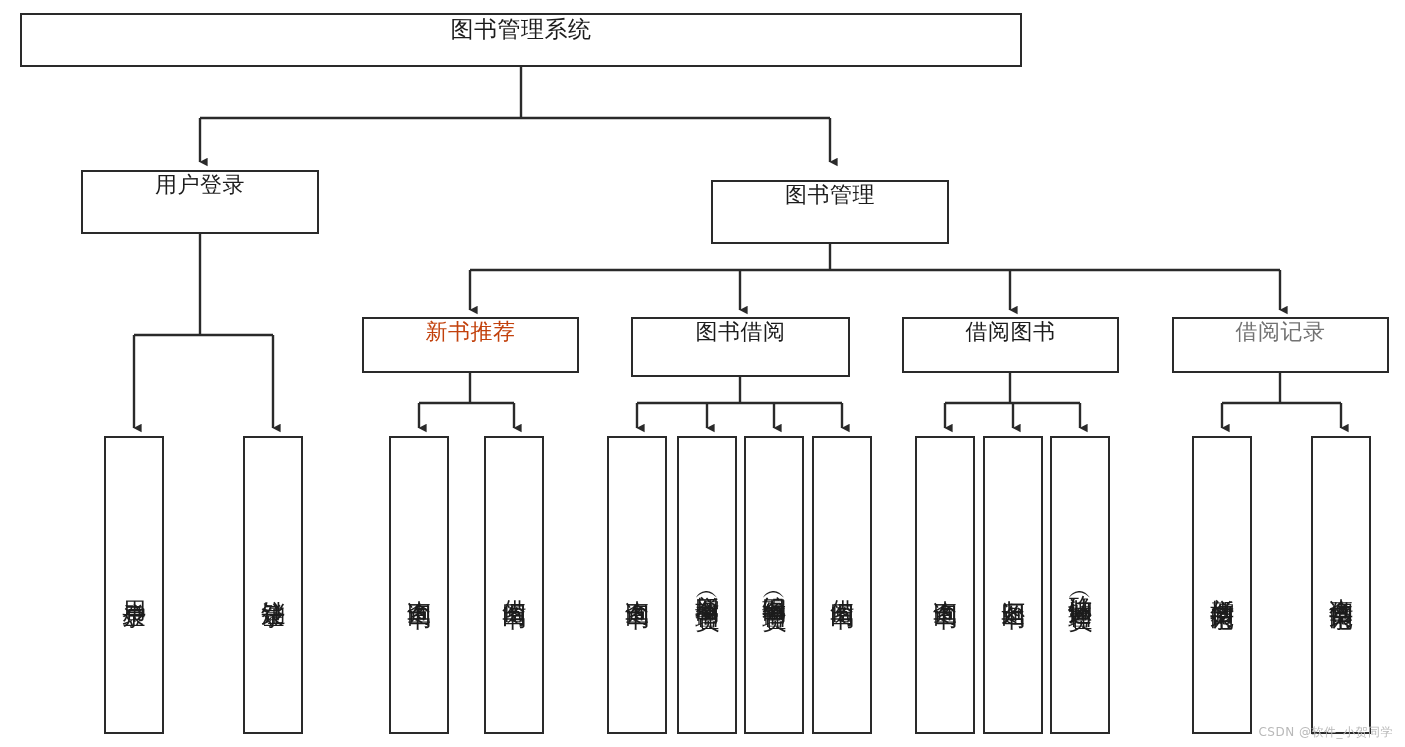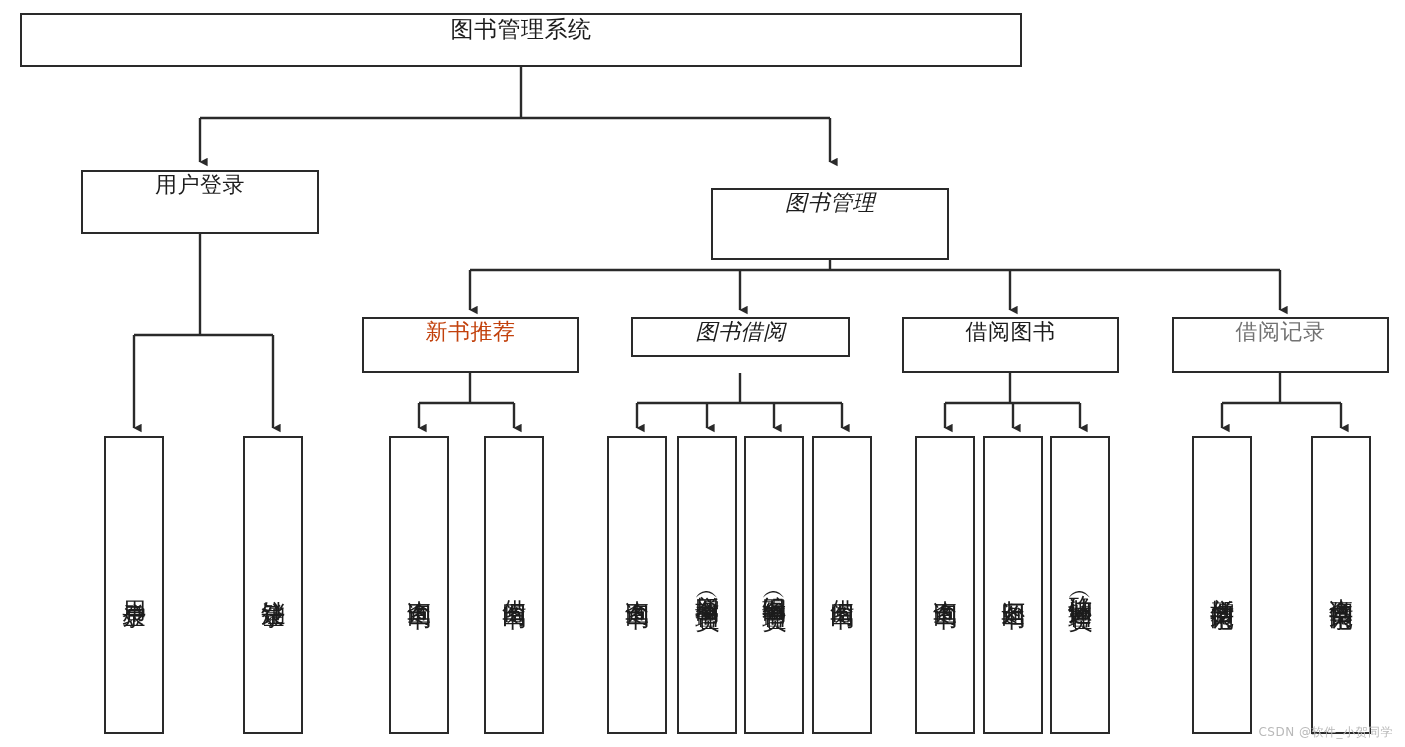--- a/index.html
+++ b/index.html
@@ -141,28 +141,28 @@
     </g>
   </svg>
 
   <div class="node horiz root" style="left: 20px; top: 13px; width: 1002px; height: 54px; border-color: rgb(42, 42, 42); background: rgb(255, 255, 255); color: rgb(28, 28, 28);">
     <span class="node-label">图书管理系统</span>
   </div>
 
   <div class="node horiz" style="left: 81px; top: 170px; width: 238px; height: 64px; border-color: rgb(42, 42, 42); background: rgb(255, 255, 255); color: rgb(28, 28, 28);">
     <span class="node-label">用户登录</span>
   </div>
-  <div class="node horiz" style="left: 711px; top: 188px; width: 238px; height: 72px; border-color: rgb(42, 42, 42); background: rgb(255, 255, 255); color: rgb(28, 28, 28); font-style: italic;">
+  <div class="node horiz" style="left: 711px; top: 180px; width: 238px; height: 64px; border-color: rgb(42, 42, 42); background: rgb(255, 255, 255); color: rgb(28, 28, 28);">
     <span class="node-label">图书管理</span>
   </div>
 
   <div class="node horiz" style="left: 362px; top: 317px; width: 217px; height: 56px; border-color: rgb(42, 42, 42); background: rgb(255, 255, 255); color: #c2410c;">
     <span class="node-label">新书推荐</span>
   </div>
-  <div class="node horiz" style="left: 631px; top: 317px; width: 219px; height: 40px; border-color: rgb(42, 42, 42); background: rgb(255, 255, 255); color: rgb(28, 28, 28); font-style: italic;">
+  <div class="node horiz" style="left: 631px; top: 317px; width: 219px; height: 60px; border-color: rgb(42, 42, 42); background: rgb(255, 255, 255); color: rgb(28, 28, 28);">
     <span class="node-label">图书借阅</span>
   </div>
   <div class="node horiz" style="left: 902px; top: 317px; width: 217px; height: 56px; border-color: rgb(42, 42, 42); background: rgb(255, 255, 255); color: rgb(28, 28, 28);">
     <span class="node-label">借阅图书</span>
   </div>
   <div class="node horiz" style="left: 1172px; top: 317px; width: 217px; height: 56px; border-color: rgb(42, 42, 42); background: rgb(255, 255, 255); color: #737373;">
     <span class="node-label">借阅记录</span>
   </div>
 
   <div class="node vert" style="left: 104px; top: 436px; width: 60px; height: 298px; border-color: rgb(42, 42, 42); background: rgb(255, 255, 255); color: rgb(28, 28, 28);">

